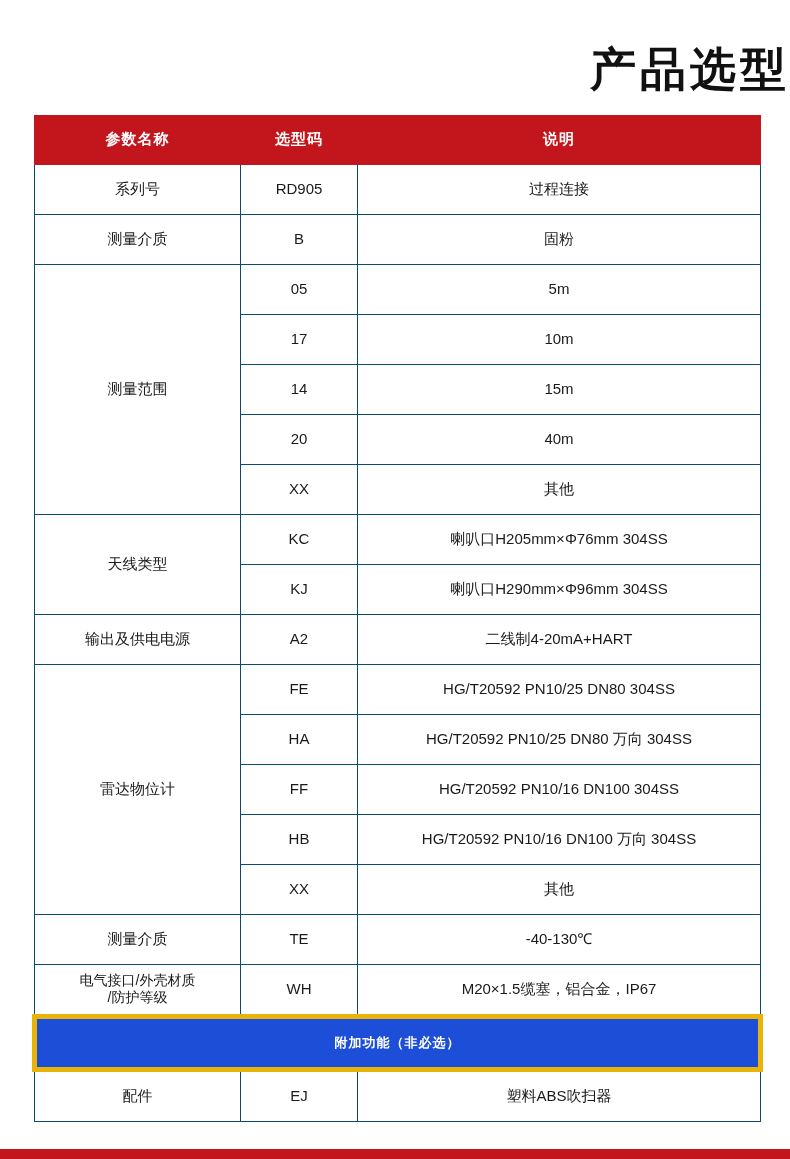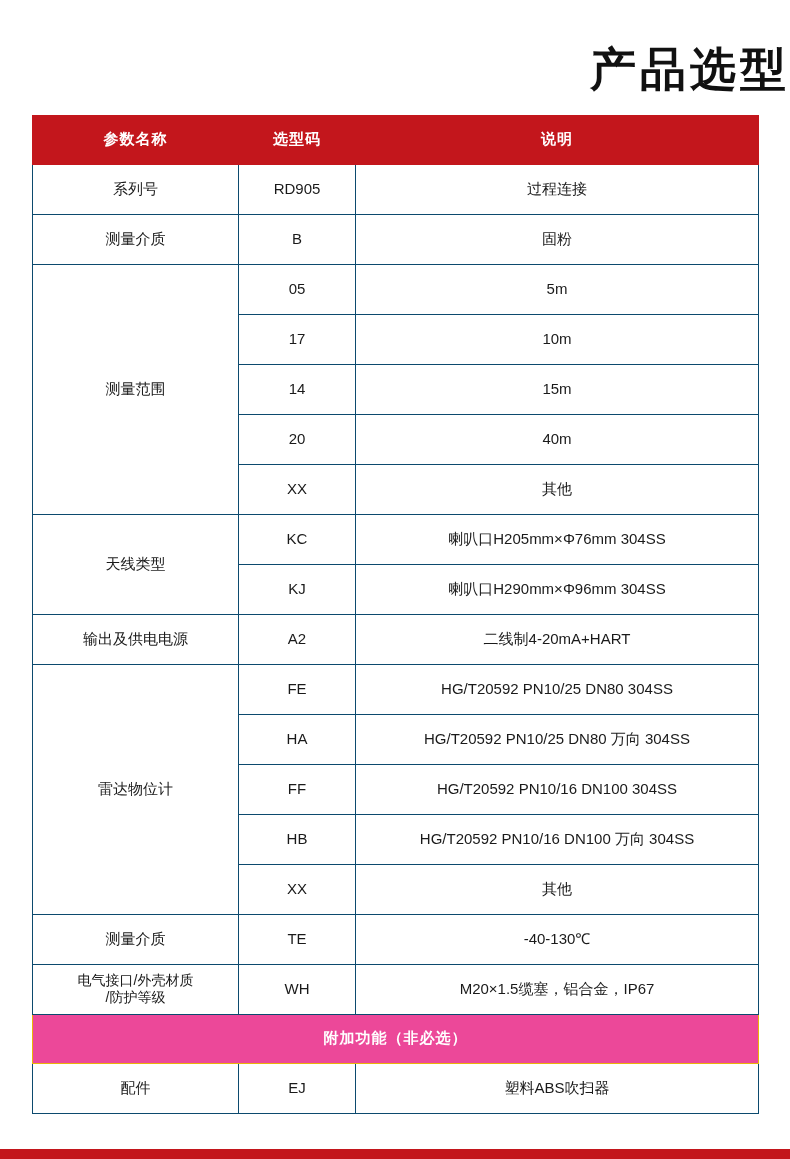--- a/index.html
+++ b/index.html
@@ -58,25 +58,25 @@
   }
   td.param {
     font-size: 15px;
   }
   td.param.small {
     font-size: 14px;
     line-height: 1.25;
     margin-left: 29px;
   }
   tr.section-row td {
-    background: #ec4899;
+    background: #1d4ed8;
     color: #ffffff;
     font-weight: bold;
-    font-size: 15px;
-    border: 1px solid #eab308;
+    font-size: 13px;
+    border: 5px solid #eab308;
     height: 44px;
     letter-spacing: 1px;
   }
   .bottom-bar {
     position: absolute;
     left: 0;
     bottom: 0;
     width: 100%;
     height: 10px;
     background: #c3161c;

